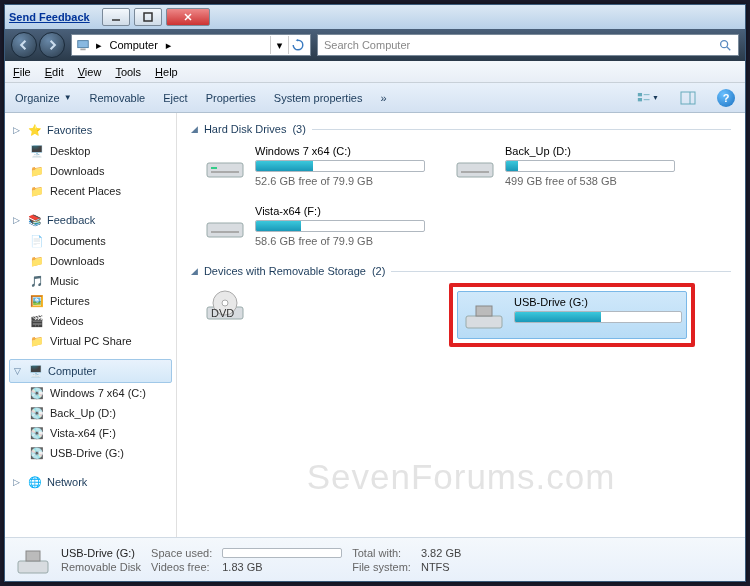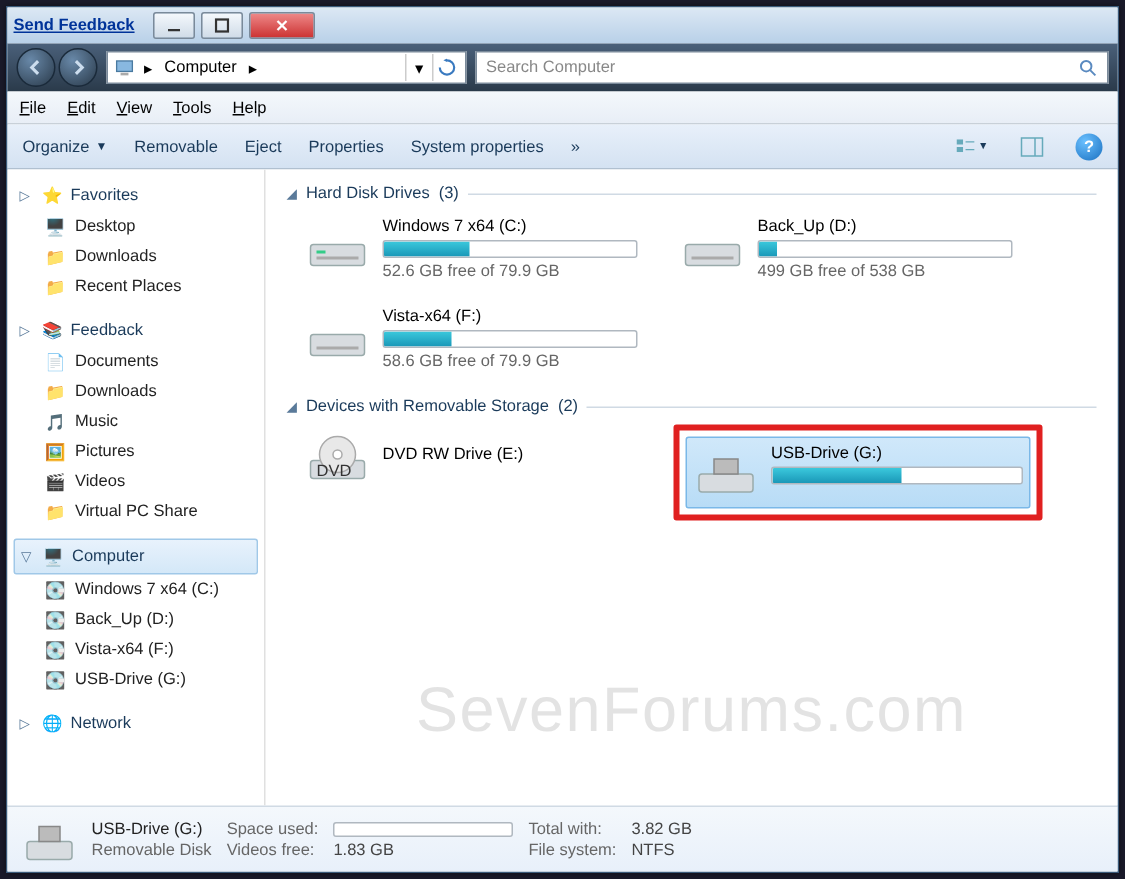--- a/index.html
+++ b/index.html
@@ -58,21 +58,21 @@
 .drive .dfree { font-size:11px; color:#666;}
 .redbox { border:4px solid #e02020; padding:4px; border-radius:2px;}
 
 .status { height:44px; border-top:1px solid #d0dae4; background: linear-gradient(to bottom,#f4f8fc,#e8f0fa); display:flex; align-items:center; padding:4px 10px; gap:10px;}
 .status .sico { width:36px; height:34px;}
 .status .scols { display:grid; grid-template-columns:auto auto auto auto auto auto; gap:2px 10px; align-items:center; font-size:11px; color:#444;}
 .status .slabel { color:#666;}
 .status .sbar { width:120px; height:10px; border:1px solid #b0b8c0; background:#fff; border-radius:2px; overflow:hidden;}
 .status .sfill { height:100%; background: linear-gradient(to bottom,#3bc8dc,#1a98b8);}
 
-.wm { position:absolute; bottom:40px; left:0; right:0; text-align:center; font-size:42px; color:rgba(100,100,100,.18); font-weight:400; letter-spacing:1px; pointer-events:none;}
+.wm { position:absolute; bottom:40px; left:0; right:0; text-align:center; font-size:35px; color:rgba(100,100,100,.18); font-weight:400; letter-spacing:1px; pointer-events:none;}
 </style>
 </head>
 <body>
 
 <div class="window">
 
   <div class="titlebar">
     <a class="feedback">Send Feedback</a>
     <div class="winbtn">
         <svg viewBox="0 0 10 10">
@@ -313,23 +313,20 @@
       <div class="drives">
         <div class="drive">
           <div class="dico">
               <svg width="44" height="38" viewBox="0 0 44 38">
                 <rect x="4" y="20" width="36" height="12" rx="2" fill="#d8dce0" stroke="#9aa"></rect>
                 <circle cx="22" cy="16" r="12" fill="#e8e8e8" stroke="#aaa"></circle>
                 <circle cx="22" cy="16" r="3" fill="#fff" stroke="#aaa"></circle>
                 <text x="8" y="30" font-size="6" fill="#333">DVD</text>
               </svg>
             </div>
-          <div class="dinfo">
-            <div class="dname" style="margin-top:10px">DVD RW Drive (E:)</div>
-          </div>
         </div>
         <div class="redbox">
           <div class="drive sel">
             <div class="dico">
                 <svg width="44" height="38" viewBox="0 0 44 38">
                   <rect x="4" y="20" width="36" height="12" rx="2" fill="#d8dce0" stroke="#9aa"></rect>
                   <rect x="14" y="10" width="16" height="10" fill="#bbb" stroke="#888"></rect>
                 </svg>
               </div>
             <div class="dinfo">

